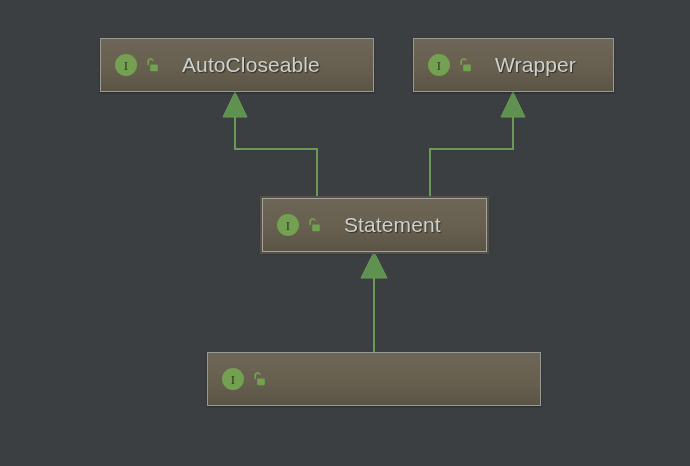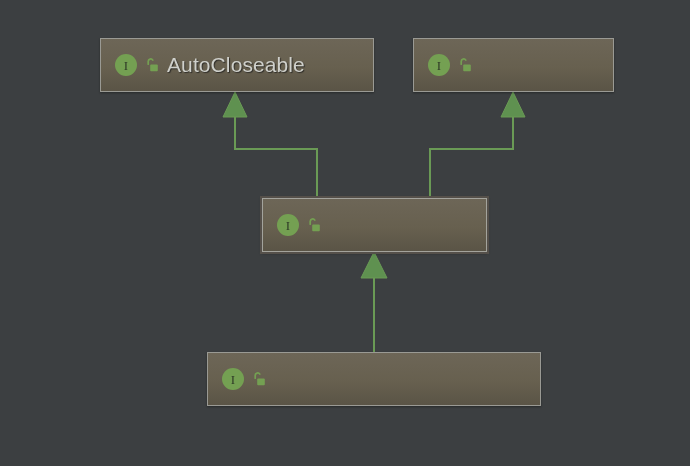--- a/index.html
+++ b/index.html
@@ -60,21 +60,21 @@
     color: #2f3a27;
     font-weight: 400;
   }
   .lock-icon {
     margin-left: 7px;
     display: flex;
     align-items: center;
     flex: 0 0 auto;
   }
   .node-label {
-    margin-left: 7px;
+    margin-left: 22px;
     font-size: 21px;
     color: #cfd0cb;
     white-space: nowrap;
     text-shadow: 1px 1px 1px rgba(30,30,28,0.75);
     letter-spacing: 0.1px;
   }
 </style>
 </head>
 <body>
 
@@ -118,34 +118,36 @@
       <div class="iface-badge">
         <span>I</span>
       </div>
       <div class="lock-icon">
         <svg width="16" height="17" viewBox="0 0 16 17">
           <path d="M4.2 7.2 V4.4 a2.5 2.5 0 0 1 4.6 -1.25" fill="none" stroke="#74a052" stroke-width="1.7" stroke-linecap="round"></path>
           <rect x="6.2" y="7.6" width="7.6" height="6.6" rx="1" fill="#74a052"></rect>
         </svg>
       </div>
     </div>
+    <div class="node-label">Wrapper</div>
   </div>
 
   <div class="uml-node selected" style="left:262px; top:198px; width:225px; height:54px;">
     <div class="node-icons">
       <div class="iface-badge">
         <span>I</span>
       </div>
       <div class="lock-icon">
         <svg width="16" height="17" viewBox="0 0 16 17">
           <path d="M4.2 7.2 V4.4 a2.5 2.5 0 0 1 4.6 -1.25" fill="none" stroke="#74a052" stroke-width="1.7" stroke-linecap="round"></path>
           <rect x="6.2" y="7.6" width="7.6" height="6.6" rx="1" fill="#74a052"></rect>
         </svg>
       </div>
     </div>
+    <div class="node-label">Statement</div>
   </div>
 
   <div class="uml-node" style="left:207px; top:352px; width:334px; height:54px;">
     <div class="node-icons">
       <div class="iface-badge">
         <span>I</span>
       </div>
       <div class="lock-icon">
         <svg width="16" height="17" viewBox="0 0 16 17">
           <path d="M4.2 7.2 V4.4 a2.5 2.5 0 0 1 4.6 -1.25" fill="none" stroke="#74a052" stroke-width="1.7" stroke-linecap="round"></path>

